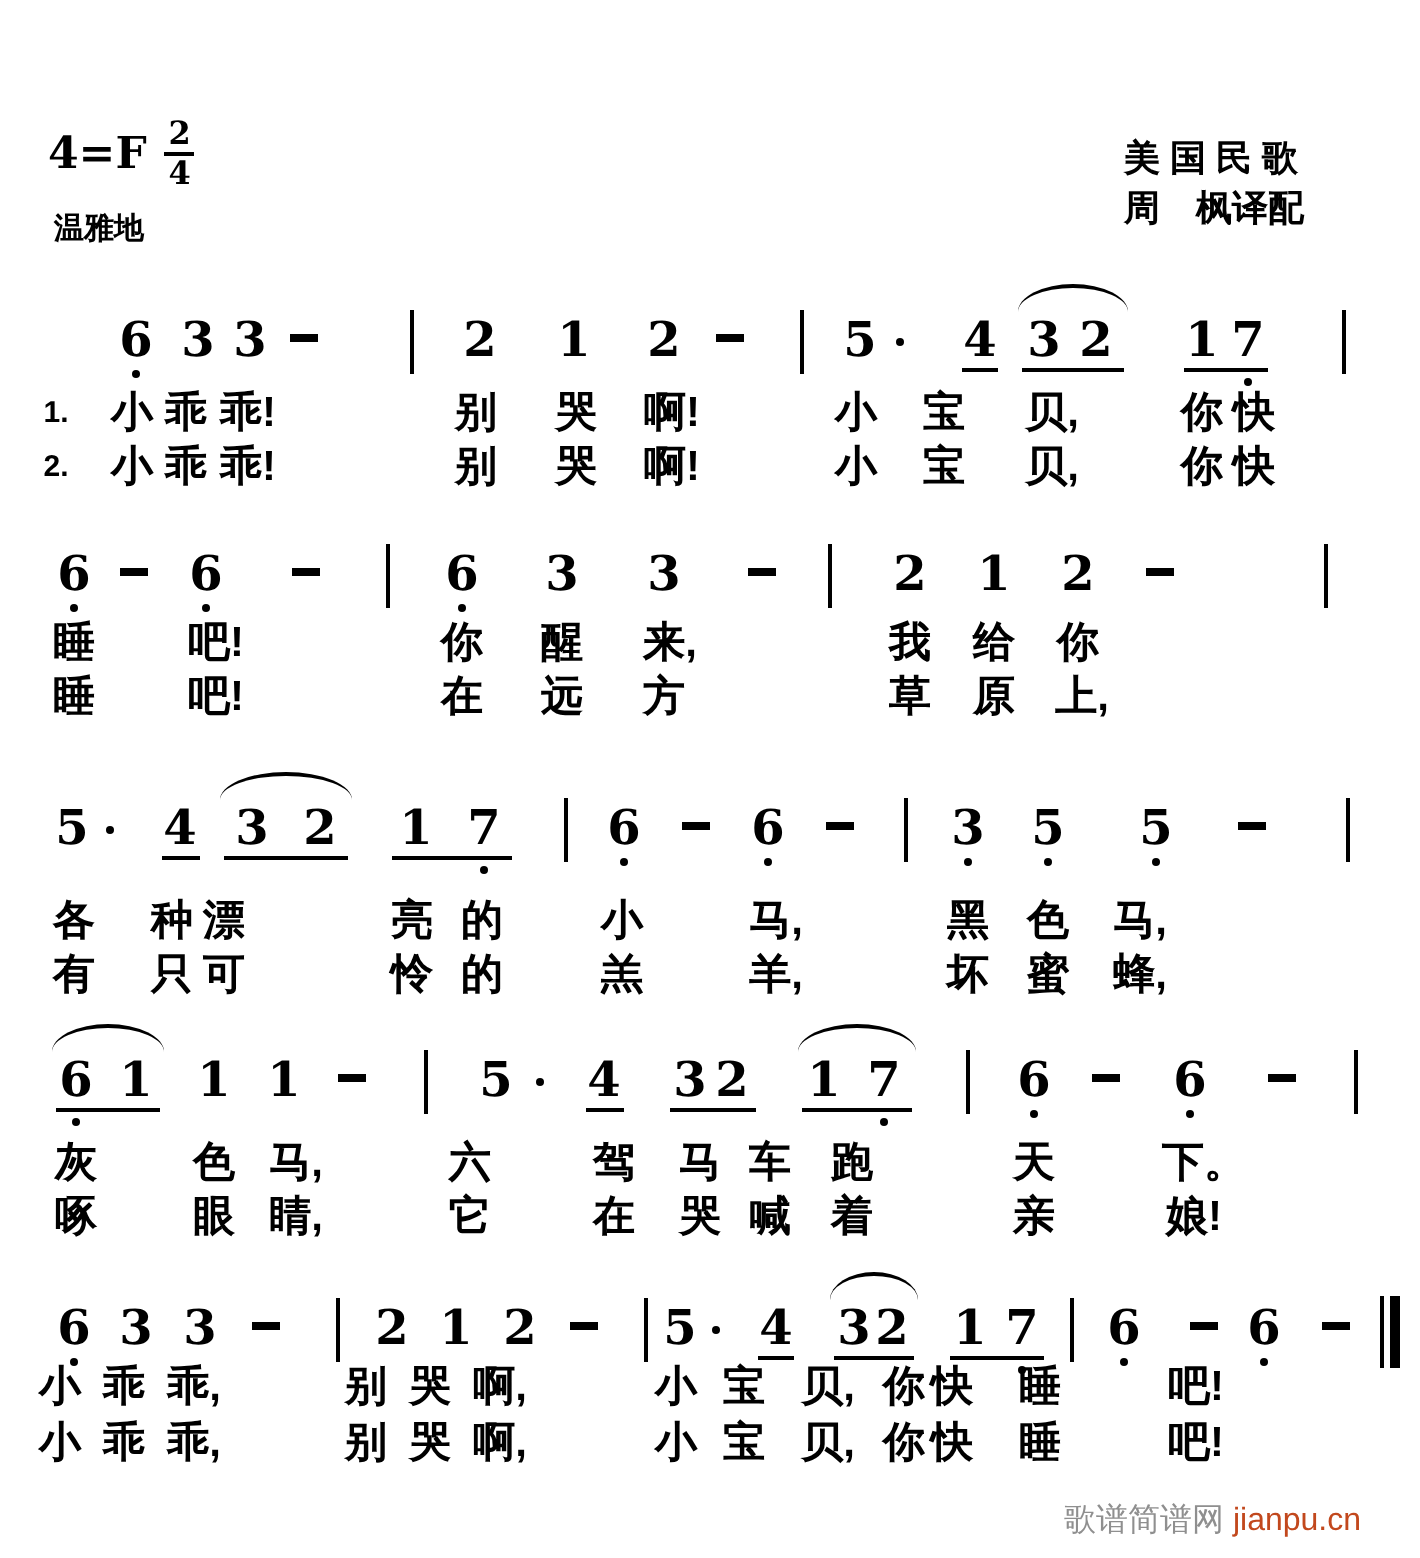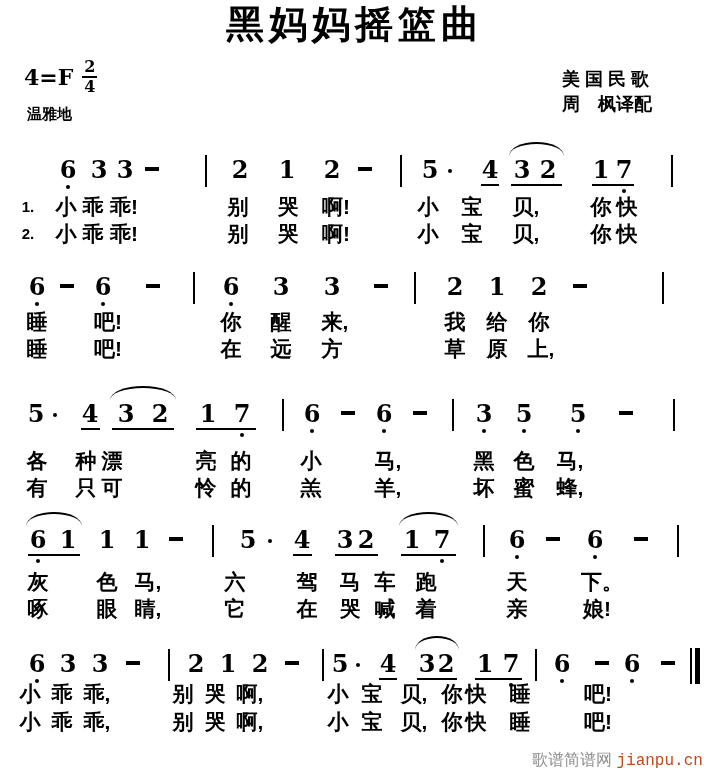--- a/index.html
+++ b/index.html
@@ -41,21 +41,20 @@
     position:absolute; transform:translateX(-50%); line-height:1.1;
     font-size:21px; font-weight:bold; white-space:nowrap;
   }
   .lyr.vnum { font-size:15px; padding-top:4px; }
   .wm { position:absolute; left:532px; top:750px; font-size:16px; white-space:nowrap; }
 </style>
 </head>
 <body>
 
 <div class="page">
-  <div class="title">黑妈妈摇篮曲</div>
 
   <div class="keysig">
     <span class="tonality">4=F</span>
     <span class="frac">
       <span class="num">2</span>
       <span class="fbar"></span>
       <span class="den">4</span>
     </span>
   </div>
 
@@ -298,15 +297,15 @@
       <div class="lyr" style="left: 338px; top: 710px;">小</div>
       <div class="lyr" style="left: 372px; top: 710px;">宝</div>
       <div class="lyr" style="left: 414px; top: 710px;">贝,</div>
       <div class="lyr" style="left: 452px; top: 710px;">你</div>
       <div class="lyr" style="left: 476px; top: 710px;">快</div>
       <div class="lyr" style="left: 520px; top: 710px;">睡</div>
       <div class="lyr" style="left: 598px; top: 710px;">吧!</div>
     </div>
 
   <div class="wm">
-    <span style="color: rgb(143, 143, 143); text-align: right;">歌谱简谱网 </span><span style="color: rgb(194, 72, 29); font-family: Liberation Mono, monospace;">jianpu.cn</span>
+    <span style="color: rgb(143, 143, 143); text-align: right;">歌谱简谱网 </span><span style="color: rgb(194, 72, 29);">jianpu.cn</span>
   </div>
 </div>
 
 </body></html>

